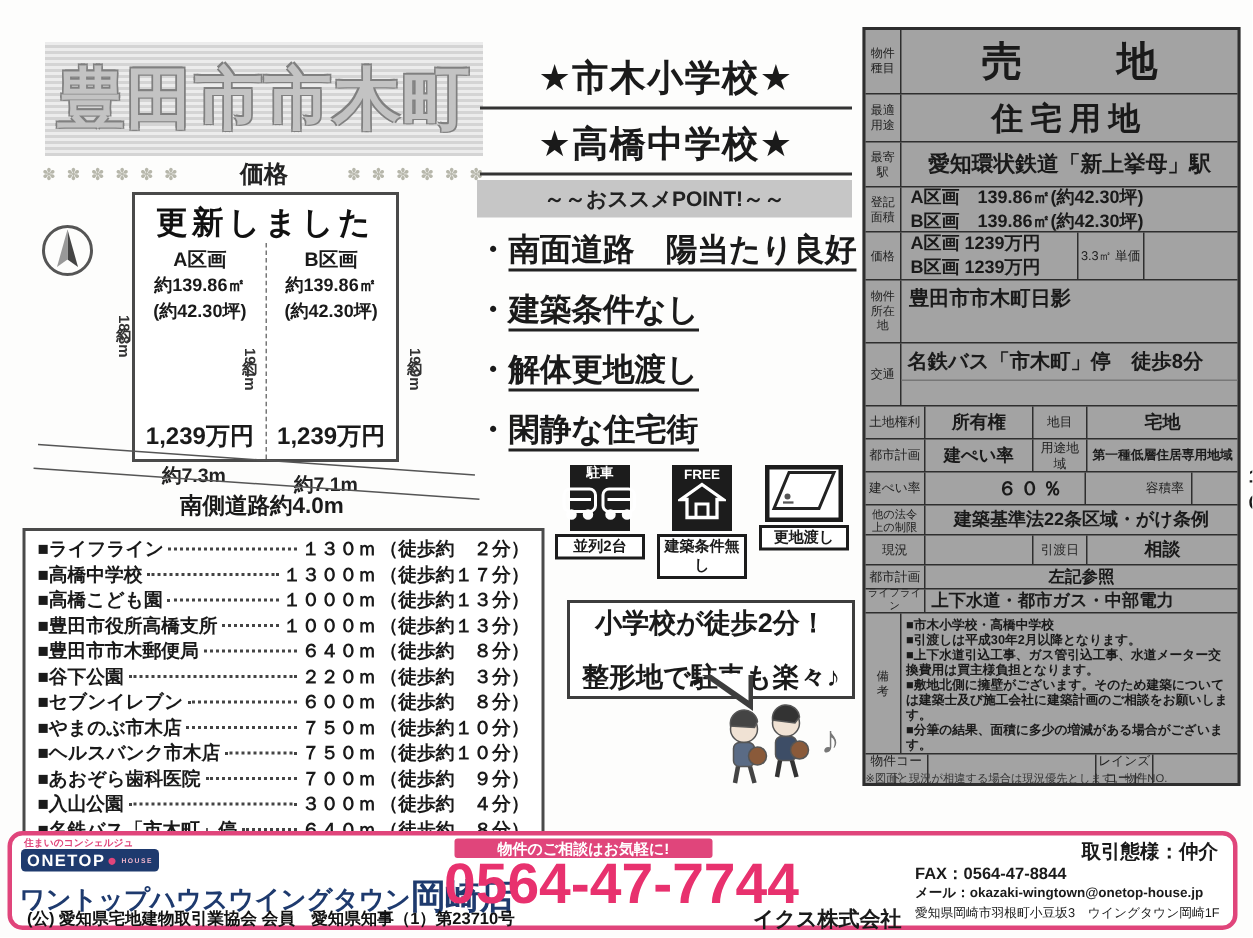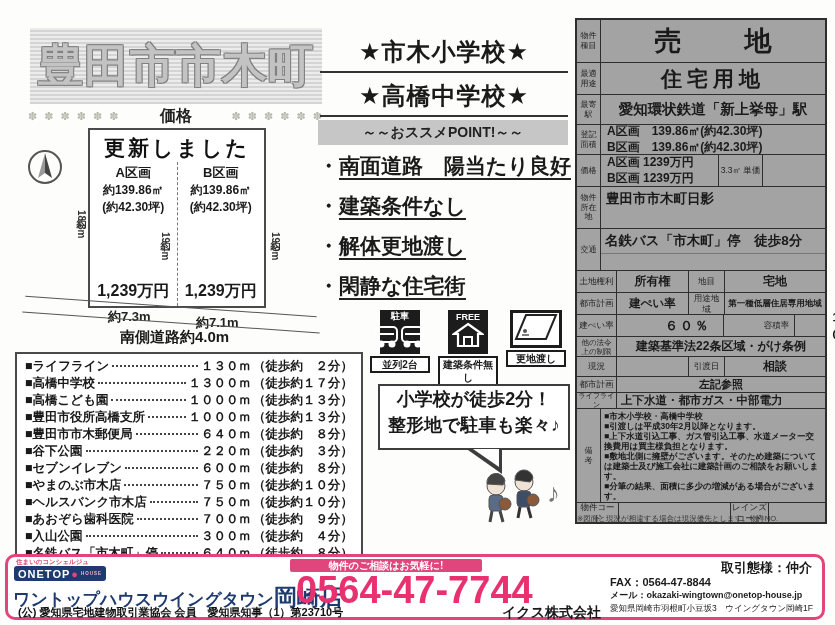--- a/index.html
+++ b/index.html
@@ -45,22 +45,22 @@
     display:flex;align-items:center;justify-content:center;font-size:14px;font-weight:bold;color:#222;}
   .points{position:absolute;left:318px;top:152px;width:256px;}
   .point{margin-bottom:12px;font-size:21px;font-weight:bold;white-space:nowrap;}
   .point .pt-text{border-bottom:2px solid #222;padding-bottom:1px;}
   .stamps{position:absolute;left:370px;top:310px;display:flex;gap:8px;}
   .stamp{width:60px;text-align:center;}
   .stamp-box{width:40px;height:44px;background:#1c1c1c;display:flex;flex-direction:column;align-items:center;justify-content:center;margin:0 auto;}
   .stamp-box.light{background:#fff;border:3px solid #1c1c1c;width:52px;height:38px;}
   .stamp-top{color:#fff;font-size:9px;font-weight:bold;line-height:1;}
   .stamp-label{margin-top:2px;border:2px solid #1c1c1c;background:#fff;font-size:10px;font-weight:bold;padding:0 1px;line-height:1.3;}
-  .bubble{position:absolute;left:378px;top:384px;width:192px;height:66px;border:2.5px solid #3d3d3d;background:#fff;
-    display:flex;flex-direction:column;align-items:center;justify-content:flex-start;font-size:18px;font-weight:bold;line-height:1.45;}
+  .bubble{position:absolute;left:378px;top:400px;width:192px;height:66px;border:2.5px solid #3d3d3d;background:#fff;
+    display:flex;flex-direction:column;align-items:center;justify-content:space-between;font-size:18px;font-weight:bold;line-height:1.45;}
   .tail-outer{position:absolute;left:468px;top:450px;width:0;height:0;border-left:34px solid transparent;border-top:24px solid #3d3d3d;}
   .tail-inner{position:absolute;left:473px;top:449px;width:0;height:0;border-left:26px solid transparent;border-top:18px solid #fff;}
   .music-note{position:absolute;left:547px;top:478px;font-size:26px;color:#777;}
   .kids{position:absolute;left:478px;top:466px;}
   
   .dtable{position:absolute;left:575px;top:18px;width:252px;border:2px solid #2e2e2e;background:#a3a3a3;}
   .tr{display:flex;border-top:1px solid #2e2e2e;align-items:stretch;}
   .tr:first-child{border-top:none;}
   .th{width:24px;flex:0 0 24px;font-size:8px;line-height:1.2;display:flex;align-items:center;justify-content:center;
     text-align:center;border-right:1px solid #2e2e2e;padding:1px 3px;color:#222;}
@@ -81,21 +81,21 @@
   .footer{position:absolute;left:5px;top:554px;width:820px;height:66px;border:3px solid #e0457b;border-radius:10px;background:#fff;}
   .tagline{position:absolute;left:8px;top:1px;font-size:6.5px;color:#e0457b;font-weight:bold;}
   .logo{position:absolute;left:6px;top:9px;width:92px;height:15px;background:#1e3a6e;border-radius:3px;
     color:#fff;font-weight:bold;font-size:11px;display:flex;align-items:center;justify-content:center;letter-spacing:1px;}
   .logo .dot{color:#e0457b;font-size:11px;margin-left:1px;}
   .logo .house{font-size:4.5px;color:#f4b8cd;margin-left:2px;}
   .shop-line{position:absolute;left:5px;top:25px;color:#1e3a6e;white-space:nowrap;}
   .shop-name{font-size:17px;font-weight:bold;}
   .shop-branch{font-size:23px;font-weight:bold;}
   .license{position:absolute;left:10px;top:48px;font-size:11px;font-weight:bold;color:#111;white-space:nowrap;}
-  .banner{position:absolute;left:282px;top:2px;width:192px;height:13px;background:#e0457b;border-radius:2px;
+  .banner{position:absolute;left:295px;top:2px;width:172px;height:13px;background:#e0457b;border-radius:2px;
     color:#fff;font-size:10px;font-weight:bold;display:flex;align-items:center;justify-content:center;}
   .phone{position:absolute;left:288px;top:12px;font-size:38px;font-weight:bold;color:#e8316e;letter-spacing:0px;white-space:nowrap;}
   .company{position:absolute;left:494px;top:47px;font-size:14px;font-weight:bold;}
   .deal{position:absolute;right:10px;top:2px;font-size:13px;font-weight:bold;font-family:Liberation Mono, monospace;}
   .fax{position:absolute;left:602px;top:18px;font-size:11px;font-weight:bold;}
   .mail{position:absolute;left:602px;top:32px;font-size:9px;font-weight:bold;}
   .shop-addr{position:absolute;left:602px;top:46px;font-size:8.5px;}
 </style>
 </head>
 <body>

